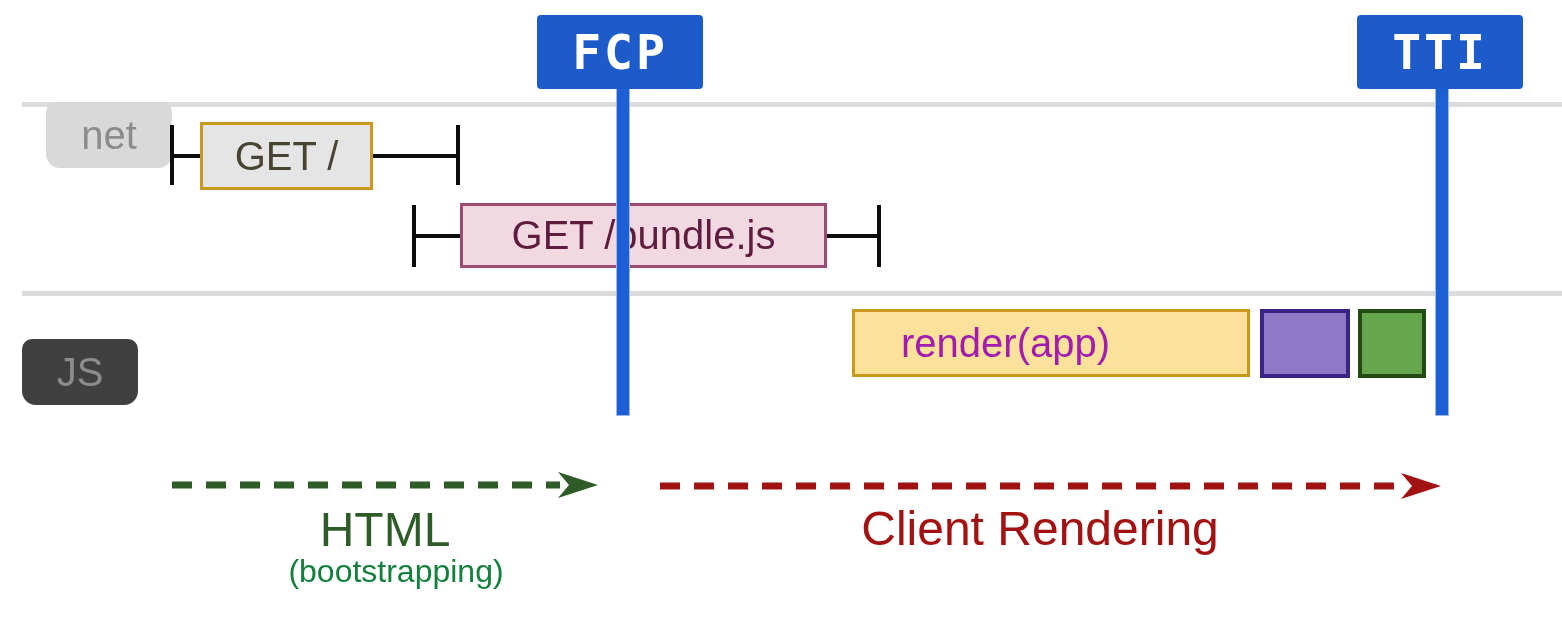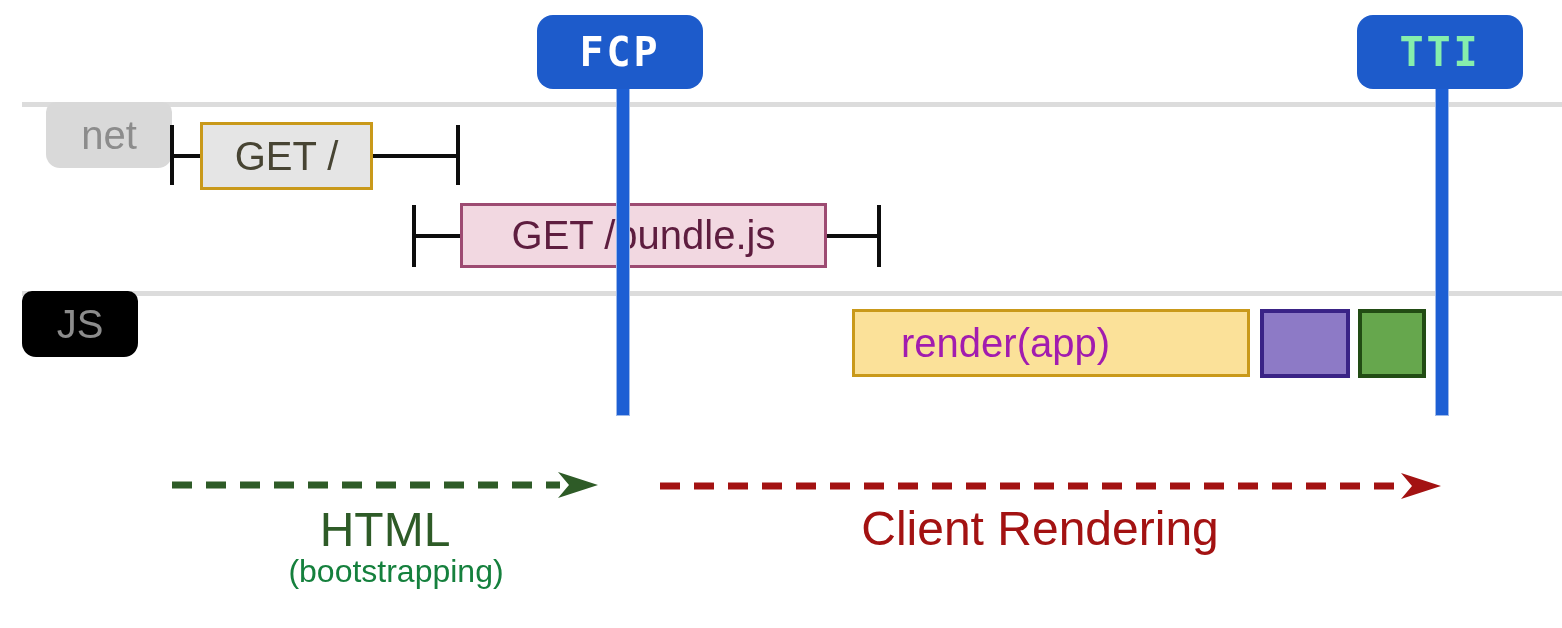--- a/index.html
+++ b/index.html
@@ -10,27 +10,27 @@
     background: #ffffff;
     overflow: hidden;
     font-family: "Liberation Sans", sans-serif;
   }
 
   
   .badge {
     position: absolute;
     top: 15px;
     height: 74px;
-    border-radius: 16px;
+    border-radius: 4px;
     display: flex;
     align-items: center;
     justify-content: center;
     font-family: "DejaVu Sans Mono", monospace;
     font-weight: bold;
-    font-size: 40px;
+    font-size: 48px;
     letter-spacing: 3px;
     color: #ffffff;
     z-index: 5;
   }
   .badge-fcp { left: 537px; width: 166px; }
   .badge-tti { left: 1357px; width: 166px; }
 
   
   .vline {
     position: absolute;
@@ -112,27 +112,27 @@
 </style>
 </head>
 <body>
 
 <div class="canvas">
 
   <div class="lane-line lane-line-net" style="background-color: rgb(220, 220, 220);"></div>
   <div class="lane-line lane-line-js" style="background-color: rgb(220, 220, 220);"></div>
 
   <div class="lane-label lane-label-net" style="background-color: rgb(217, 217, 217); color: rgb(140, 140, 140); margin-left: 24px;">net</div>
-  <div class="lane-label lane-label-js" style="background-color: #000000; color: rgb(140, 140, 140);">JS</div>
+  <div class="lane-label lane-label-js" style="background-color: #404040; color: rgb(140, 140, 140); margin-top: 48px;">JS</div>
 
   <div class="vline vline-fcp" style="background-color: rgb(29, 95, 212);"></div>
   <div class="vline vline-tti" style="background-color: rgb(29, 95, 212);"></div>
 
   <div class="badge badge-fcp" style="background-color: rgb(29, 91, 203); color: rgb(255, 255, 255);">FCP</div>
-  <div class="badge badge-tti" style="background-color: rgb(29, 91, 203); color: #86efac;">TTI</div>
+  <div class="badge badge-tti" style="background-color: rgb(29, 91, 203); color: #ffffff;">TTI</div>
 
   <div class="whisker wt" style="left: 170px; top: 125px; background-color: rgb(13, 13, 13);"></div>
   <div class="whisker wh" style="left: 170px; top: 154px; width: 30px; background-color: rgb(13, 13, 13);"></div>
   <div class="bar bar-get-root" style="background-color: #e5e5e5; border-color: rgb(201, 153, 26); color: rgb(71, 68, 51);">GET /</div>
   <div class="whisker wh" style="left: 373px; top: 154px; width: 84px; background-color: rgb(13, 13, 13);"></div>
   <div class="whisker wt" style="left: 456px; top: 125px; background-color: rgb(13, 13, 13);"></div>
 
   <div class="whisker wt" style="left: 412px; top: 205px; height: 62px; background-color: rgb(13, 13, 13);"></div>
   <div class="whisker wh" style="left: 414px; top: 234px; width: 46px; background-color: rgb(13, 13, 13);"></div>
   <div class="bar bar-get-bundle" style="background-color: rgb(242, 216, 225); border-color: rgb(157, 75, 114); color: rgb(94, 29, 63);">GET /bundle.js</div>

